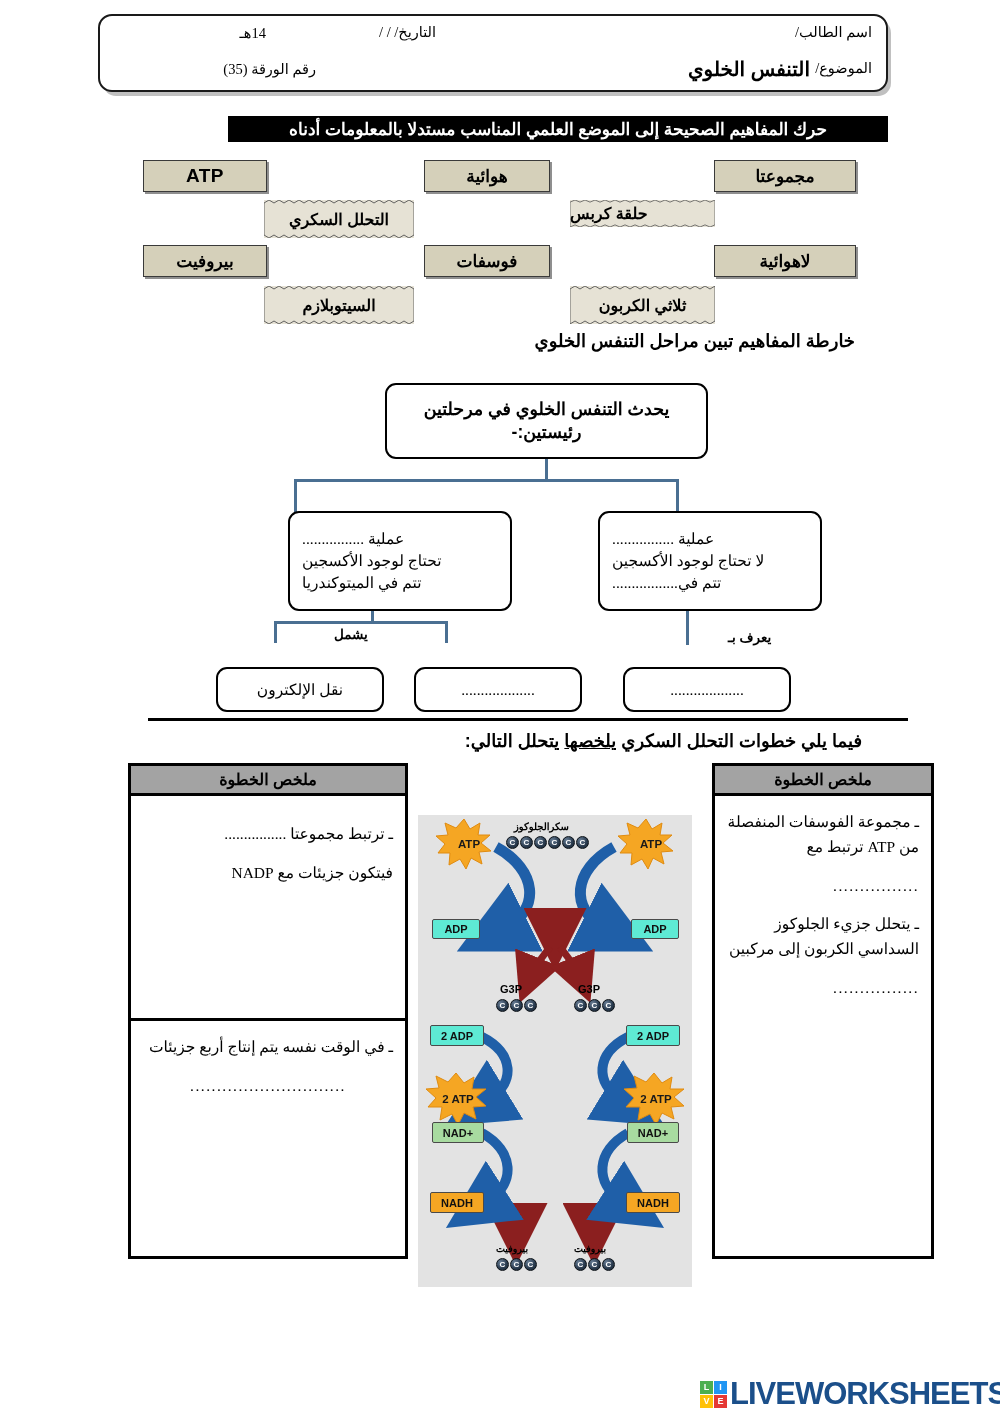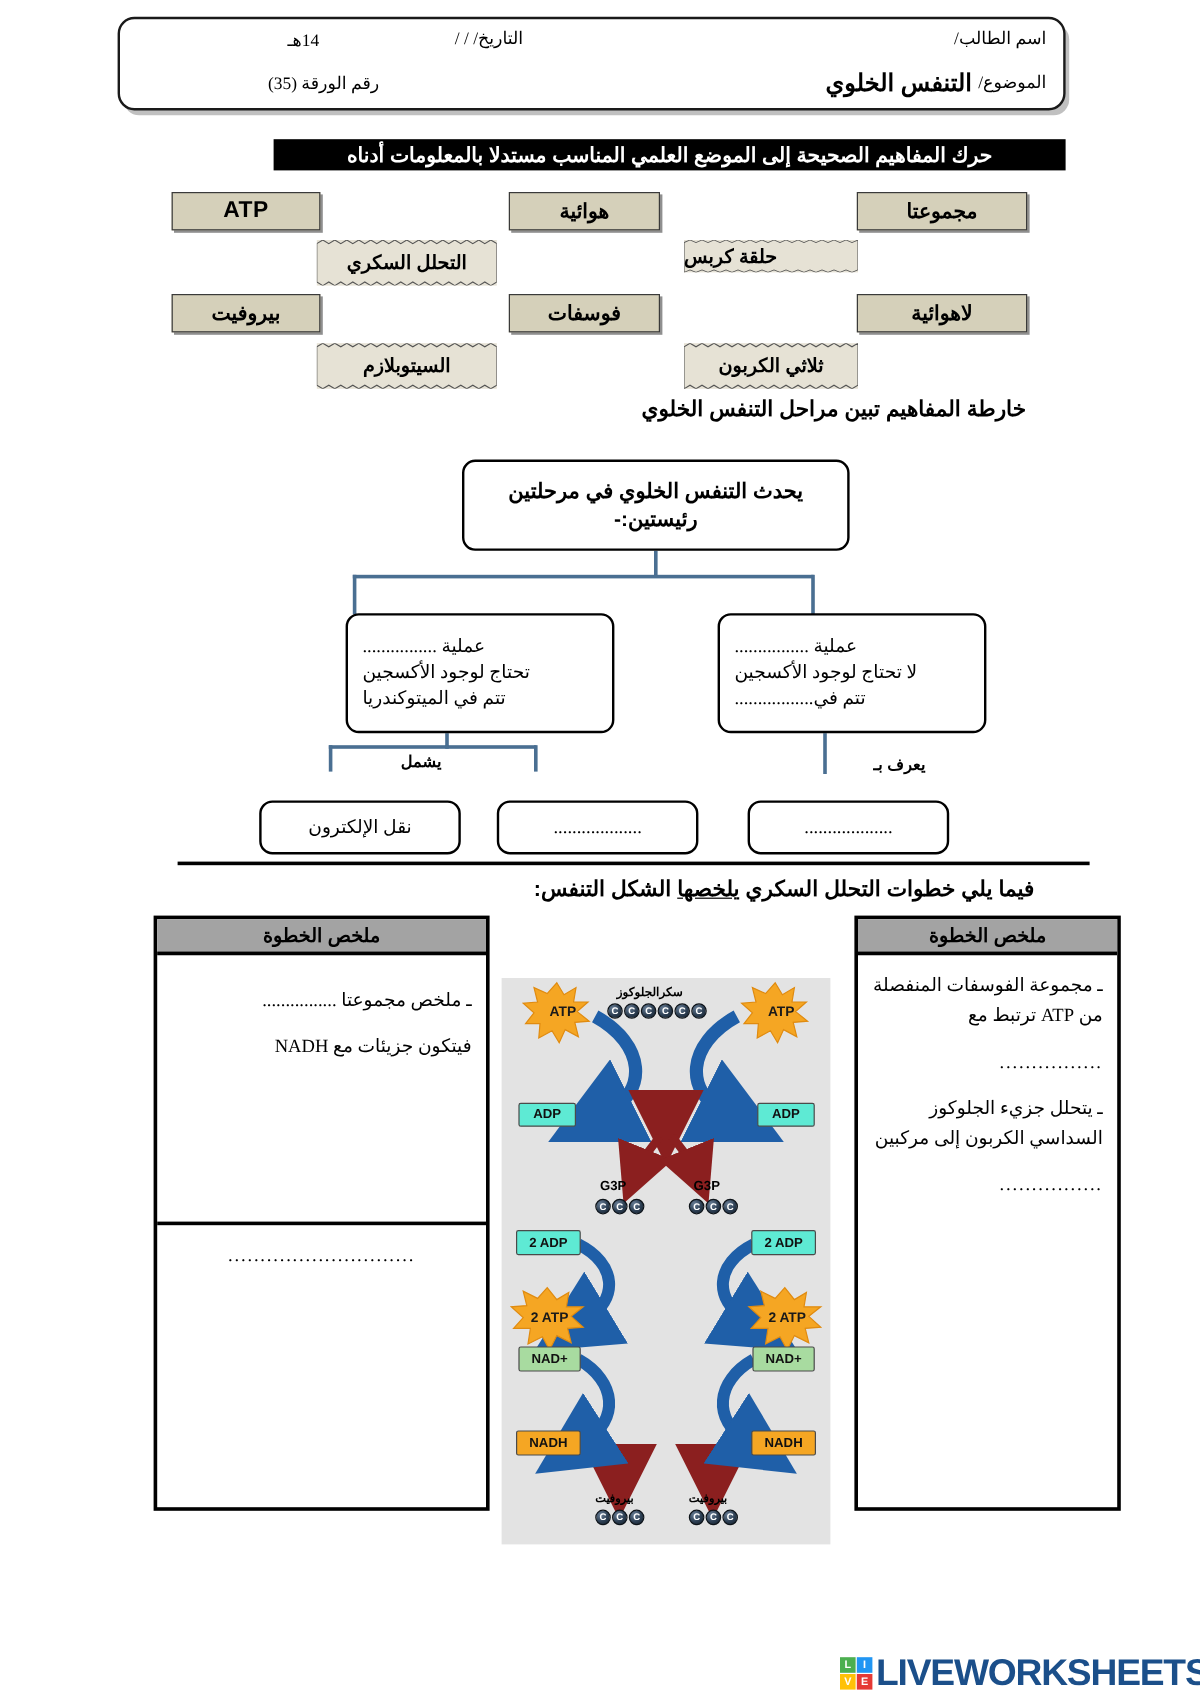--- a/index.html
+++ b/index.html
@@ -323,40 +323,41 @@
 <div class="connector" style="left:686px; top:611px; width:2.5px; height:34px;"></div>
 <div class="conn-label" style="left:728px; top:629px;">يعرف بـ</div>
 
 <div class="flowbox term" style="left:216px; top:667px; width:168px; height:45px;">نقل الإلكترون</div>
 <div class="flowbox term" style="left:414px; top:667px; width:168px; height:45px;">...................</div>
 <div class="flowbox term" style="left:623px; top:667px; width:168px; height:45px;">...................</div>
 
 <div class="rule" style="left:148px; top:718px; width:760px; height:3px;"></div>
 
 <div class="caption" style="right:138px; top:730px;">
-  <span>فيما يلي خطوات التحلل السكري </span><span style="text-decoration: underline;">يلخصها</span><span> الشكل التنفس:</span>
+  <span>فيما يلي خطوات التحلل السكري </span><span style="text-decoration: underline;">يلخصها</span><span> يتحلل التالي:</span>
 </div>
 
 <div class="steptable" style="left:712px; top:763px; width:222px; height:496px;">
   <div class="step-head">ملخص الخطوة</div>
   <div class="step-cell">
     <p>ـ مجموعة الفوسفات المنفصلة من ATP ترتبط مع</p>
     <p class="dots">................</p>
     <p>ـ يتحلل جزيء الجلوكوز السداسي  الكربون إلى مركبين</p>
     <p class="dots">................</p>
   </div>
 </div>
 
 <div class="steptable" style="left:128px; top:763px; width:280px; height:496px;">
   <div class="step-head">ملخص الخطوة</div>
   <div class="step-cell" style="height:222px;">
-    <p style="margin-top:12px">ـ ملخص مجموعتا ................</p>
-    <p>فيتكون جزيئات مع NADH</p>
+    <p style="margin-top:12px">ـ ترتبط مجموعتا ................</p>
+    <p>فيتكون جزيئات مع NADP</p>
   </div>
   <div class="step-cell">
+    <p>ـ في الوقت نفسه يتم إنتاج أربع جزيئات</p>
     <p class="dots" style="text-align:center">.............................</p>
   </div>
 </div>
 
 <div class="figure" style="left:418px; top:788px; width:274px; height:472px;">
 
   <svg width="274" height="472" viewBox="0 0 274 472" style="position:absolute;inset:0">
     <defs>
       <marker id="bluehead" markerWidth="7" markerHeight="7" refX="2" refY="3.5" orient="auto">
         <polygon points="0,0 7,3.5 0,7" fill="#1f5fa8"></polygon>

